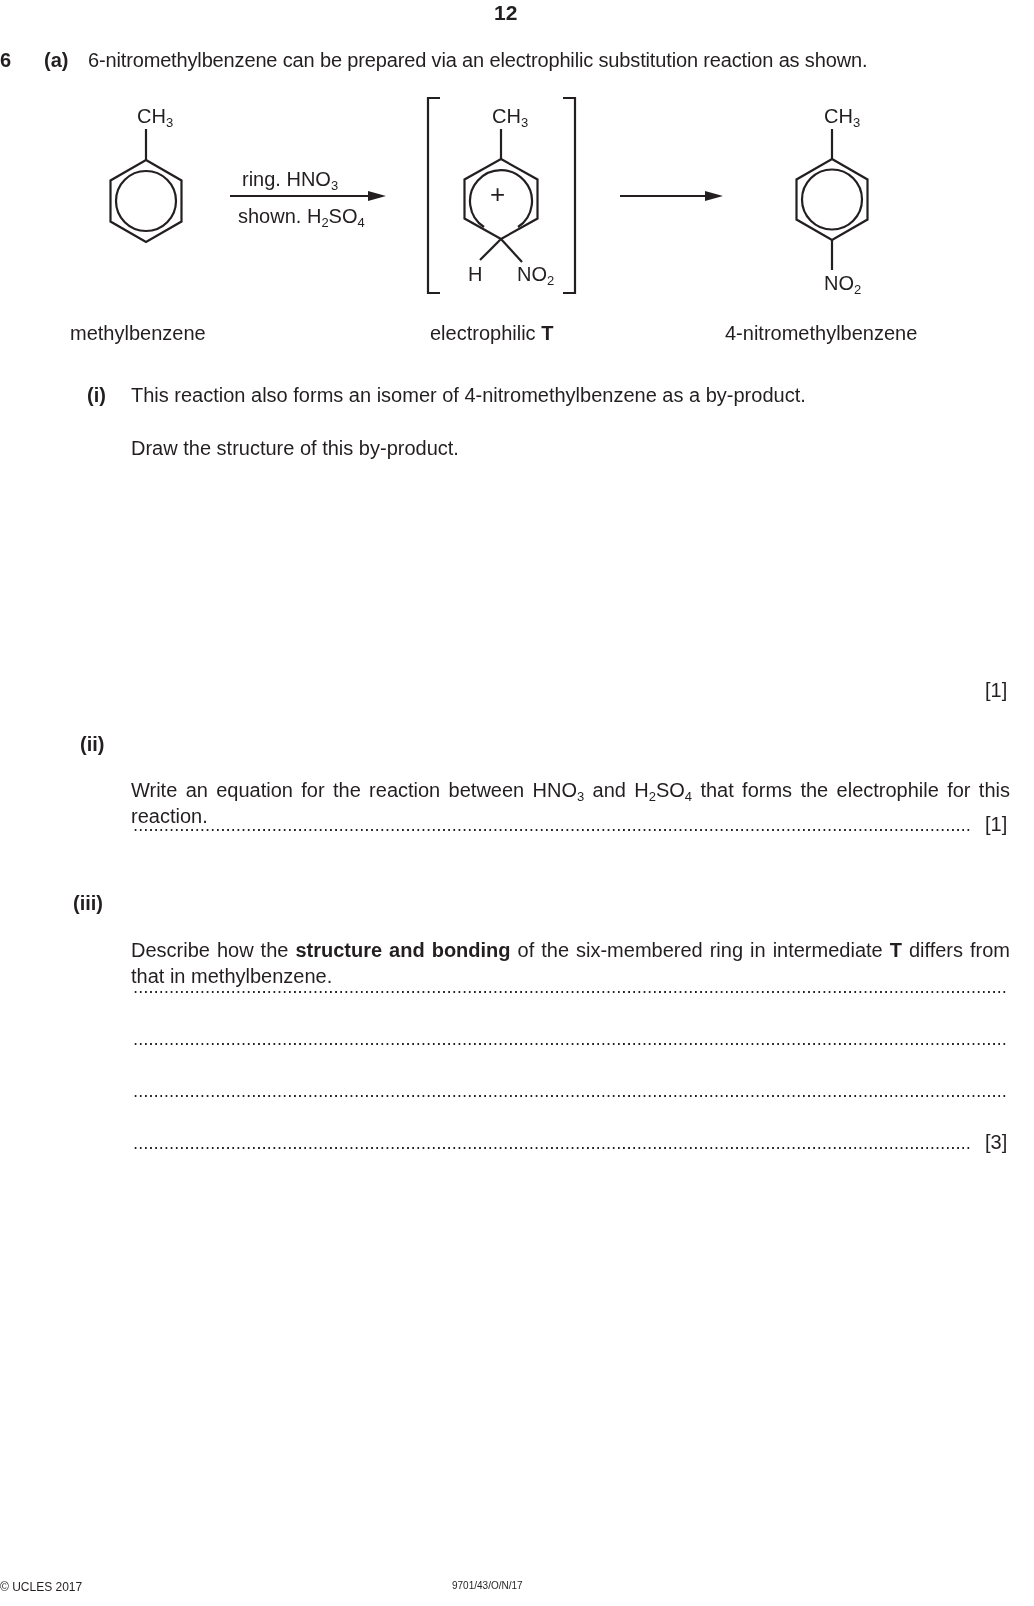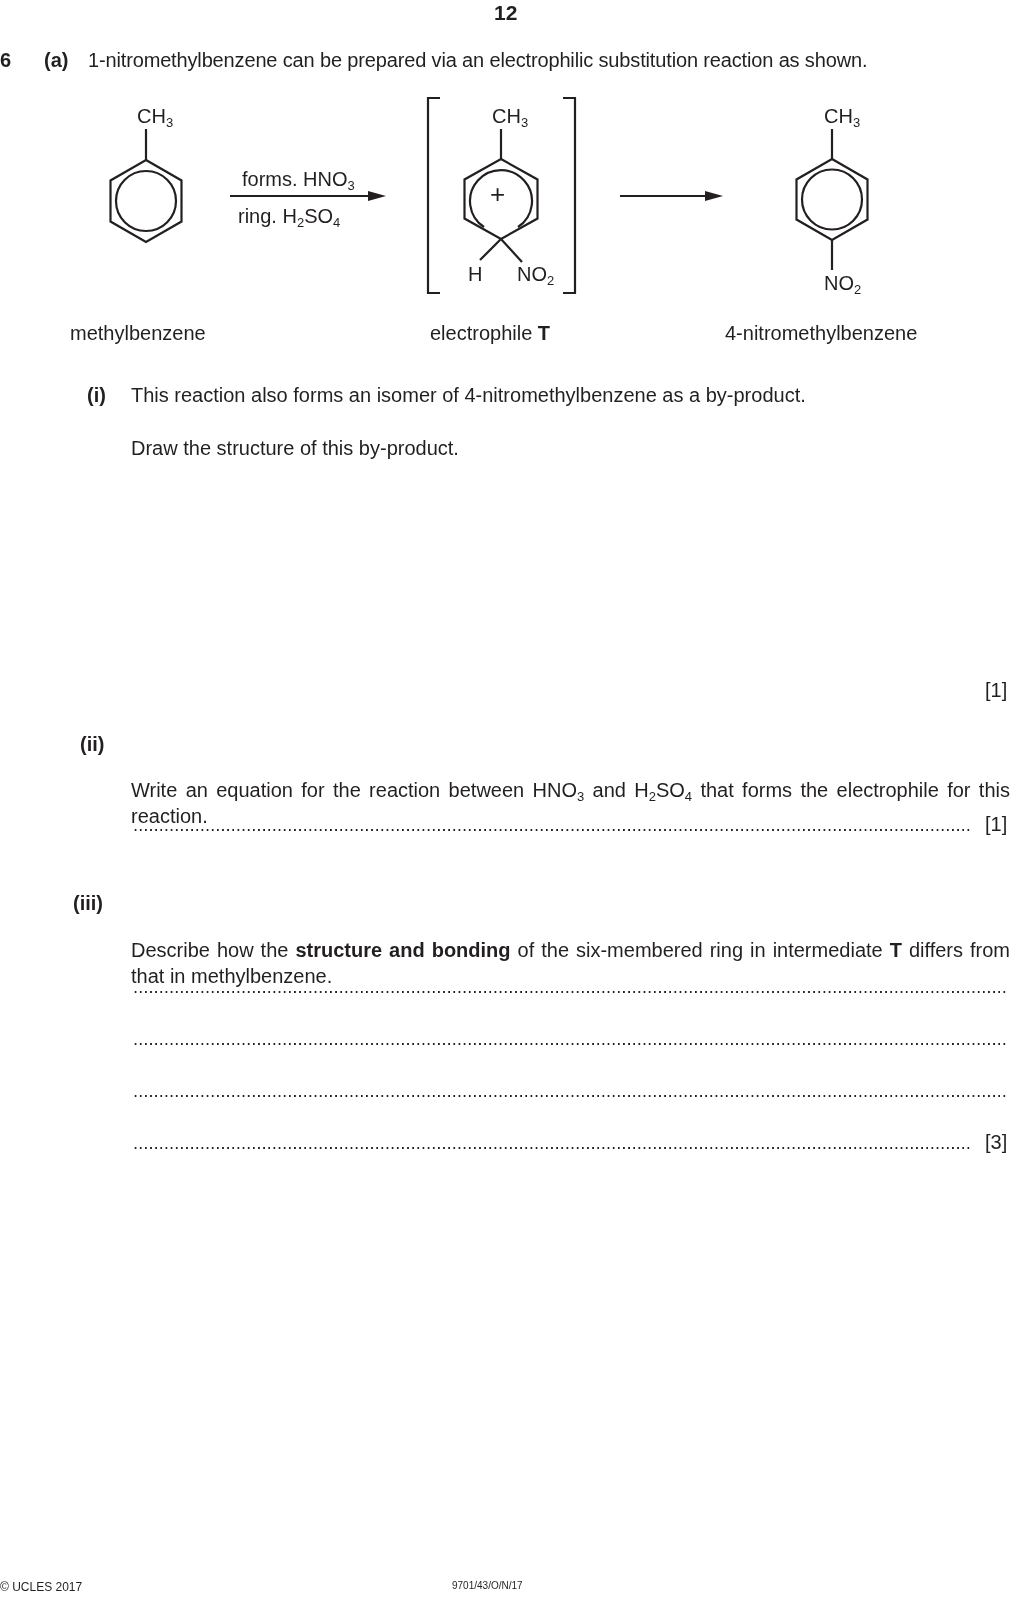--- a/index.html
+++ b/index.html
@@ -19,21 +19,21 @@
   .para { position: absolute; line-height: 26px; }
   .justify { text-align: justify; text-align-last: left; margin-top: 47px; }
 </style>
 </head>
 <body>
 
 <div class="abs bold" style="left:494px; top:2px; font-size:21px;">12</div>
 
 <div class="abs bold" style="left:0px; top:50px;">6</div>
 <div class="abs bold" style="left:44px; top:50px;">(a)</div>
-<div class="abs" style="left:88px; top:50px; letter-spacing:-0.15px;">1-nitromethylbenzene can be prepared via an electrophilic substitution reaction as shown.</div>
+<div class="abs" style="left:88px; top:50px; letter-spacing:-0.15px;">6-nitromethylbenzene can be prepared via an electrophilic substitution reaction as shown.</div>
 
 <div style="position:absolute; left:0; top:0; width:1034px; height:360px;">
   <svg width="1034" height="360" viewBox="0 0 1034 360" style="position:absolute; left:0; top:0;">
     <g stroke="#231f20" stroke-width="2.2" fill="none">
 
       <g>
         <line x1="146" y1="129" x2="146" y2="160"></line>
         <polygon points="146,160 181.5,180.5 181.5,221.5 146,242 110.5,221.5 110.5,180.5"></polygon>
         <circle cx="146" cy="201" r="30"></circle>
       </g>
@@ -65,45 +65,45 @@
         <line x1="832" y1="240" x2="832" y2="270"></line>
       </g>
     </g>
   </svg>
 
   <div class="abs" style="left:137px; top:106px;">
     <span>CH</span><sub>3</sub>
   </div>
 
   <div class="abs" style="left:242px; top:169px;">
-    <span>forms. HNO</span><sub>3</sub>
+    <span>ring. HNO</span><sub>3</sub>
   </div>
   <div class="abs" style="left:238px; top:206px;">
-    <span>ring. H</span><sub>2</sub><span>SO</span><sub>4</sub>
+    <span>shown. H</span><sub>2</sub><span>SO</span><sub>4</sub>
   </div>
 
   <div class="abs" style="left:492px; top:106px;">
     <span>CH</span><sub>3</sub>
   </div>
   <div class="abs" style="left:490px; top:181px; font-size:26px;">+</div>
   <div class="abs" style="left:468px; top:264px;">H</div>
   <div class="abs" style="left:517px; top:264px;">
     <span>NO</span><sub>2</sub>
   </div>
 
   <div class="abs" style="left:824px; top:106px;">
     <span>CH</span><sub>3</sub>
   </div>
   <div class="abs" style="left:824px; top:273px;">
     <span>NO</span><sub>2</sub>
   </div>
 
   <div class="abs" style="left:70px; top:323px;">methylbenzene</div>
   <div class="abs" style="left:430px; top:323px;">
-    <span>electrophile </span><span class="bold">T</span>
+    <span>electrophilic </span><span class="bold">T</span>
   </div>
   <div class="abs" style="left:725px; top:323px;text-align:right;">4-nitromethylbenzene</div>
 </div>
 
 <div class="abs bold" style="left:87px; top:385px;">(i)</div>
 <div class="abs" style="left:131px; top:385px;">This reaction also forms an isomer of 4-nitromethylbenzene as a by-product.</div>
 <div class="abs" style="left:131px; top:438px;">Draw the structure of this by-product.</div>
 <div style="position:absolute; left:131px; top:470px; width:878px; height:200px;"></div>
 <div class="abs" style="left:985px; top:680px;">[1]</div>
 

